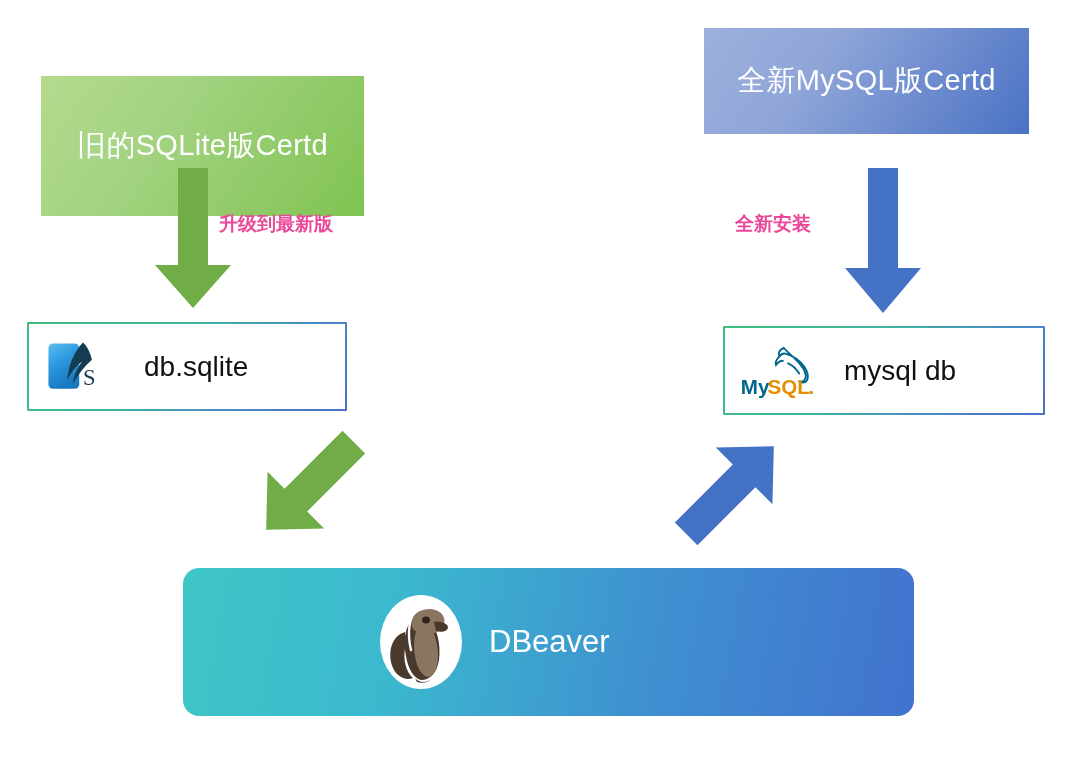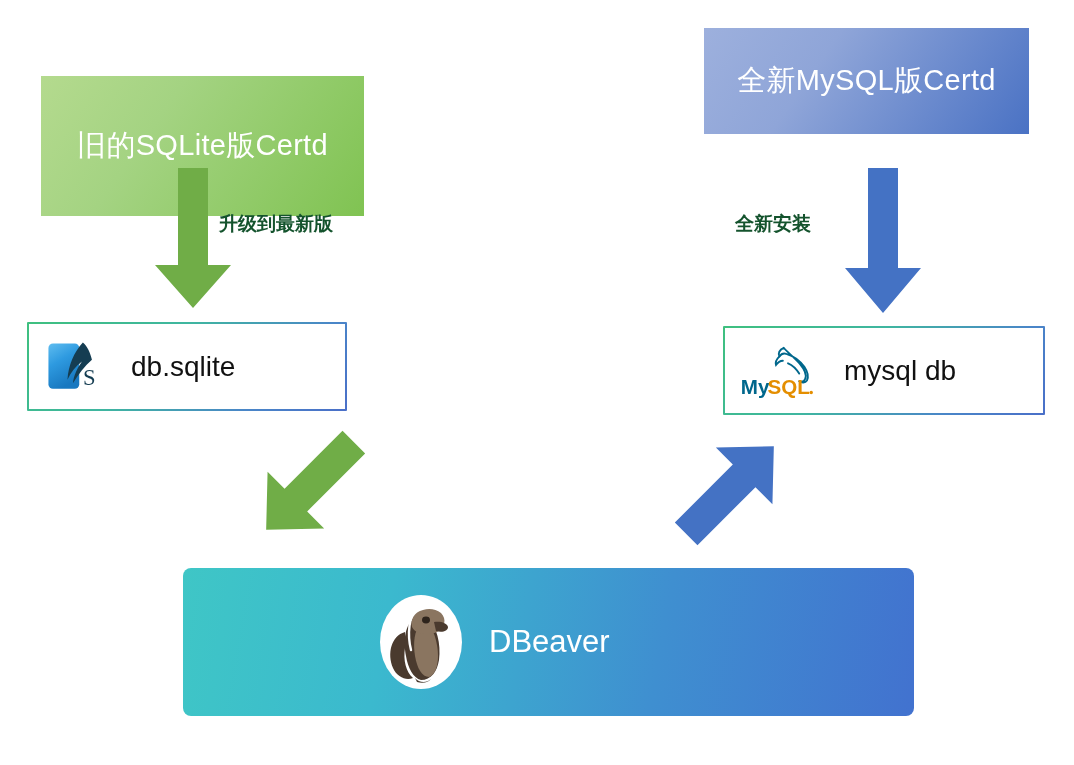--- a/index.html
+++ b/index.html
@@ -41,21 +41,21 @@
     left: 704px;
     top: 28px;
     width: 325px;
     height: 106px;
     background: linear-gradient(125deg, #9db0dd 0%, #8fa5d8 35%, #4a72c4 100%);
   }
 
   
   .edge-label {
     position: absolute;
-    color: #14532d;
+    color: #ec4899;
     font-size: 19px;
     font-weight: 700;
     white-space: nowrap;
   }
   #label-upgrade { left: 219px; top: 211px; }
   #label-fresh-install { left: 735px; top: 211px; }
 
   
   .arrow { position: absolute; }
 
@@ -81,33 +81,33 @@
     background-clip: padding-box, border-box;
   }
   #box-db-sqlite { left: 27px;  top: 322px; width: 320px; height: 89px; }
   #box-db-mysql  { left: 723px; top: 326px; width: 322px; height: 89px; }
 
   .db-label {
     font-size: 28px;
     color: #111111;
     white-space: nowrap;
   }
-  #label-db-sqlite { margin-left: 30px; }
+  #label-db-sqlite { margin-left: 43px; }
   #label-db-mysql  { margin-left: 19px; }
 
   .db-icon { flex: 0 0 auto; display: block; }
 
   
   #box-dbeaver {
     position: absolute;
     left: 183px;
     top: 568px;
     width: 731px;
     height: 148px;
-    border-radius: 8px;
+    border-radius: 16px;
     background: linear-gradient(100deg, #3fc6c6 0%, #3bb9ce 28%, #3f8fd0 65%, #4272cf 100%);
     display: flex;
     align-items: center;
   }
   #dbeaver-logo {
     margin-left: 196px;
     flex: 0 0 auto;
   }
   #label-dbeaver {
     margin-left: 26px;

